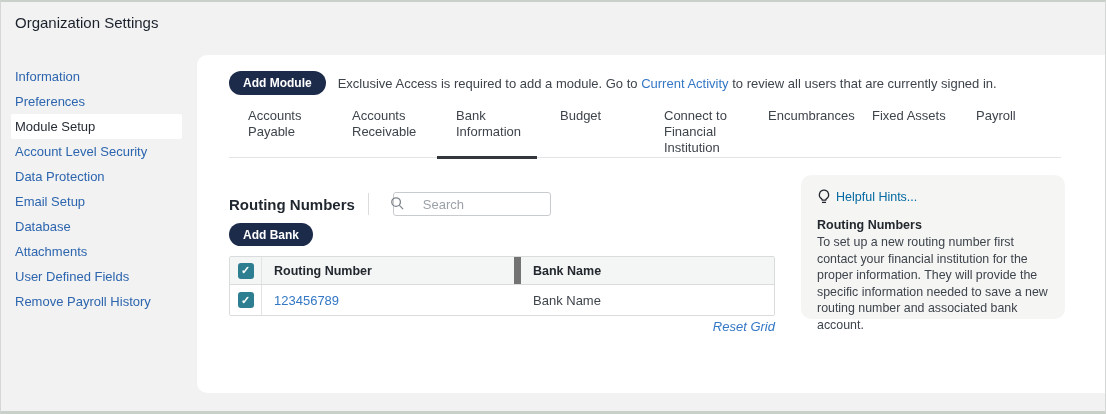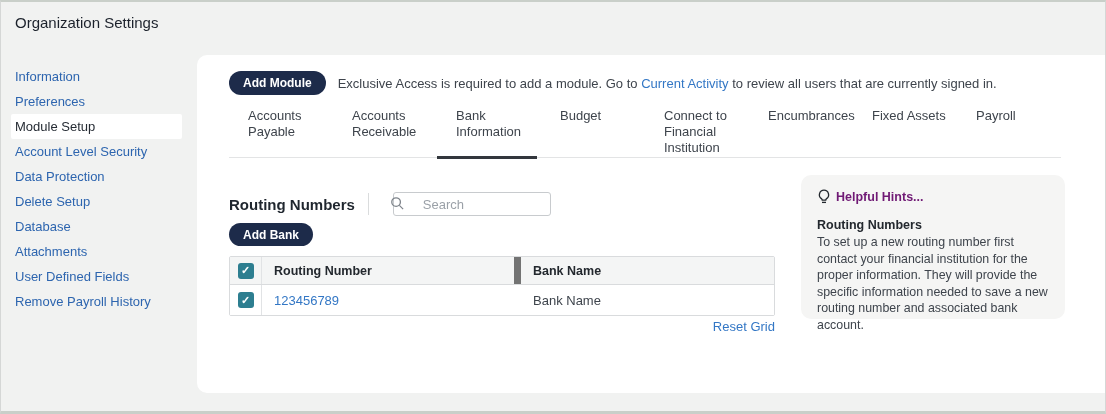--- a/index.html
+++ b/index.html
@@ -48,42 +48,42 @@
   .col-rn { width:259px; padding-left:12px; align-self:stretch; display:flex; align-items:center; }
   .grid-header .col-rn { border-right:7px solid #737373; }
   .col-bn { flex:1; padding-left:12px; align-self:stretch; display:flex; align-items:center; }
   .hcell { font-size:12.5px; font-weight:bold; color:#23282e; }
   .cell { font-size:13px; color:#3e444c; }
   .cell-link { font-size:13px; color:#3377c5; text-decoration:none; cursor:pointer; }
   .cb { width:16px; height:16px; background:#2d7e90; border-radius:3px; display:flex; align-items:center; justify-content:center;
         color:#ffffff; font-size:11px; font-weight:bold; cursor:pointer; }
 
   .reset-row { position:absolute; left:32px; top:262px; width:546px; text-align:right; }
-  .reset-row a { font-size:13px; }
+  .reset-row a { font-size:13px;font-style:italic; }
 
   .hints { position:absolute; left:604px; top:120px; width:264px; height:144px; background:#f5f5f4; border-radius:10px;
            padding:14px 16px 15px 16px; }
-  .hints-title { display:flex; align-items:center; gap:5px; font-size:12.5px; font-weight:bold; color:#701a75; }
+  .hints-title { display:flex; align-items:center; gap:5px; font-size:12.5px; font-weight:normal; color:#0369a1; }
   .hints-sub { font-size:12.5px; font-weight:bold; color:#23282e; margin-top:13px; }
   .hints-body { font-size:12.4px; line-height:16.5px; color:#3e444c; margin-top:2px; }
 </style>
 </head>
 <body>
 
 <div class="titlebar">
   <h1 class="page-title">Organization Settings</h1>
 </div>
 
 <nav class="sidebar">
   <a class="side-item">Information</a>
   <a class="side-item">Preferences</a>
   <a class="side-item active">Module Setup</a>
   <a class="side-item">Account Level Security</a>
   <a class="side-item">Data Protection</a>
-  <a class="side-item">Delete Setup</a>
+  <a class="side-item">Email Setup</a>
   <a class="side-item">Database</a>
   <a class="side-item">Attachments</a>
   <a class="side-item">User Defined Fields</a>
   <a class="side-item">Remove Payroll History</a>
 </nav>
 
 <main class="card">
 
   <div class="module-row">
     <button class="btn navy">Add Module</button>

